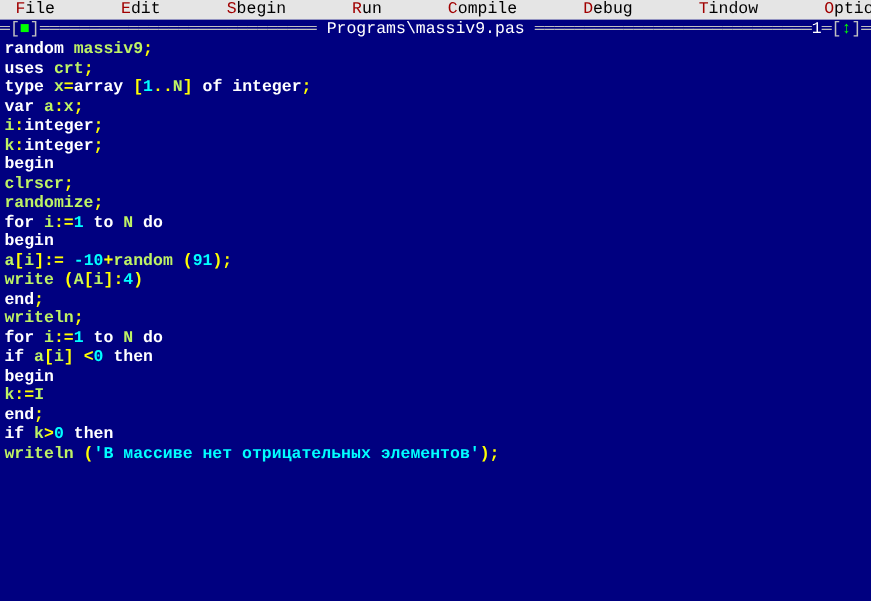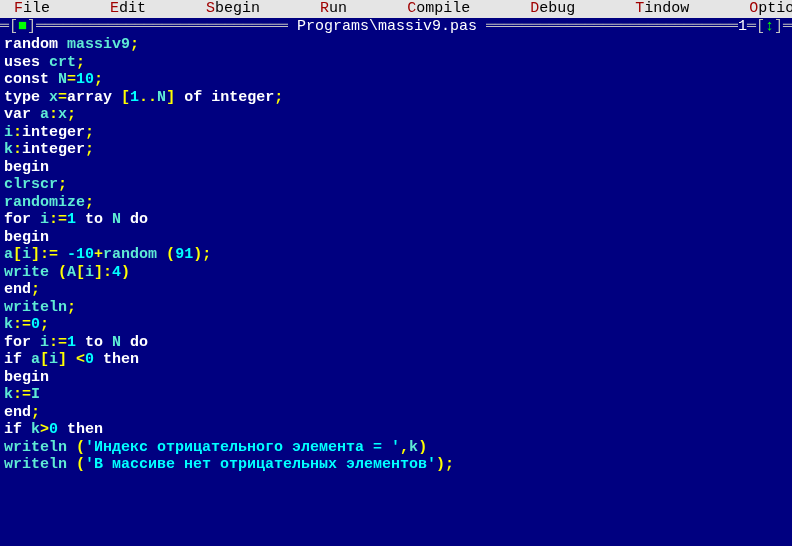--- a/index.html
+++ b/index.html
@@ -23,21 +23,21 @@
 .title-text { color:#fff; }
 .window-num { color:#fff; }
 .close-box, .zoom-box { color:#00ff00; }
 .line-fill { flex:1; overflow:hidden; color:#c0c0c0; }
 .editor {
   background:#000080; padding-left:4px;
   font-weight:bold;
 }
 .code-line { height:17.5px; white-space:pre; }
 .kw { color:#ffffff; }
-.id { color:#5eead4; }
+.id { color:#bef264; }
 .num { color:#00ffff; }
 .sym { color:#ffff00; }
 .str { color:#00ffff; }
 </style>
 </head>
 <body>
 
 <div class="menubar" id="menubar">
     <div class="menu-item"><span class="hot">F</span><span>ile</span></div>
     <div class="menu-item"><span class="hot">E</span><span>dit</span></div>
@@ -56,36 +56,33 @@
   <span class="line-fill">══════════════════════════════════════════════════════════════════════════════════</span>
   <span class="title-text"> Programs\massiv9.pas </span>
   <span class="line-fill">══════════════════════════════════════════════════════════════════════════════════</span>
   <span class="window-num">1</span>
   <span>═[</span><span class="zoom-box">↕</span><span>]═</span>
 </div>
 
 <div class="editor" id="editor">
     <div class="code-line"><span class="kw">random </span><span class="id">massiv9</span><span class="sym">;</span></div>
     <div class="code-line"><span class="kw">uses </span><span class="id">crt</span><span class="sym">;</span></div>
-    <div class="code-line"><span class="kw">const </span><span class="id">N</span><span class="sym">=</span><span class="num">10</span><span class="sym">;</span></div>
     <div class="code-line"><span class="kw">type </span><span class="id">x</span><span class="sym">=</span><span class="kw">array </span><span class="sym">[</span><span class="num">1</span><span class="sym">..</span><span class="id">N</span><span class="sym">]</span><span class="kw"> of integer</span><span class="sym">;</span></div>
     <div class="code-line"><span class="kw">var </span><span class="id">a</span><span class="sym">:</span><span class="id">x</span><span class="sym">;</span></div>
     <div class="code-line"><span class="id">i</span><span class="sym">:</span><span class="kw">integer</span><span class="sym">;</span></div>
     <div class="code-line"><span class="id">k</span><span class="sym">:</span><span class="kw">integer</span><span class="sym">;</span></div>
     <div class="code-line"><span class="kw">begin</span></div>
     <div class="code-line"><span class="id">clrscr</span><span class="sym">;</span></div>
     <div class="code-line"><span class="id">randomize</span><span class="sym">;</span></div>
     <div class="code-line"><span class="kw">for </span><span class="id">i</span><span class="sym">:=</span><span class="num">1</span><span class="kw"> to </span><span class="id">N</span><span class="kw"> do</span></div>
     <div class="code-line"><span class="kw">begin</span></div>
     <div class="code-line"><span class="id">a</span><span class="sym">[</span><span class="id">i</span><span class="sym">]:= </span><span class="num">-10</span><span class="sym">+</span><span class="id">random </span><span class="sym">(</span><span class="num">91</span><span class="sym">);</span></div>
     <div class="code-line"><span class="id">write </span><span class="sym">(</span><span class="id">A</span><span class="sym">[</span><span class="id">i</span><span class="sym">]:</span><span class="num">4</span><span class="sym">)</span></div>
     <div class="code-line"><span class="kw">end</span><span class="sym">;</span></div>
     <div class="code-line"><span class="id">writeln</span><span class="sym">;</span></div>
-    <div class="code-line"><span class="id">k</span><span class="sym">:=</span><span class="num">0</span><span class="sym">;</span></div>
     <div class="code-line"><span class="kw">for </span><span class="id">i</span><span class="sym">:=</span><span class="num">1</span><span class="kw"> to </span><span class="id">N</span><span class="kw"> do</span></div>
     <div class="code-line"><span class="kw">if </span><span class="id">a</span><span class="sym">[</span><span class="id">i</span><span class="sym">] &lt;</span><span class="num">0</span><span class="kw"> then</span></div>
     <div class="code-line"><span class="kw">begin</span></div>
     <div class="code-line"><span class="id">k</span><span class="sym">:=</span><span class="id">I</span></div>
     <div class="code-line"><span class="kw">end</span><span class="sym">;</span></div>
     <div class="code-line"><span class="kw">if </span><span class="id">k</span><span class="sym">&gt;</span><span class="num">0</span><span class="kw"> then</span></div>
-    <div class="code-line"><span class="id">writeln </span><span class="sym">(</span><span class="str">'Индекс отрицательного элемента = '</span><span class="sym">,</span><span class="id">k</span><span class="sym">)</span></div>
     <div class="code-line"><span class="id">writeln </span><span class="sym">(</span><span class="str">'В массиве нет отрицательных элементов'</span><span class="sym">);</span></div>
   </div>
 
 </body></html>

